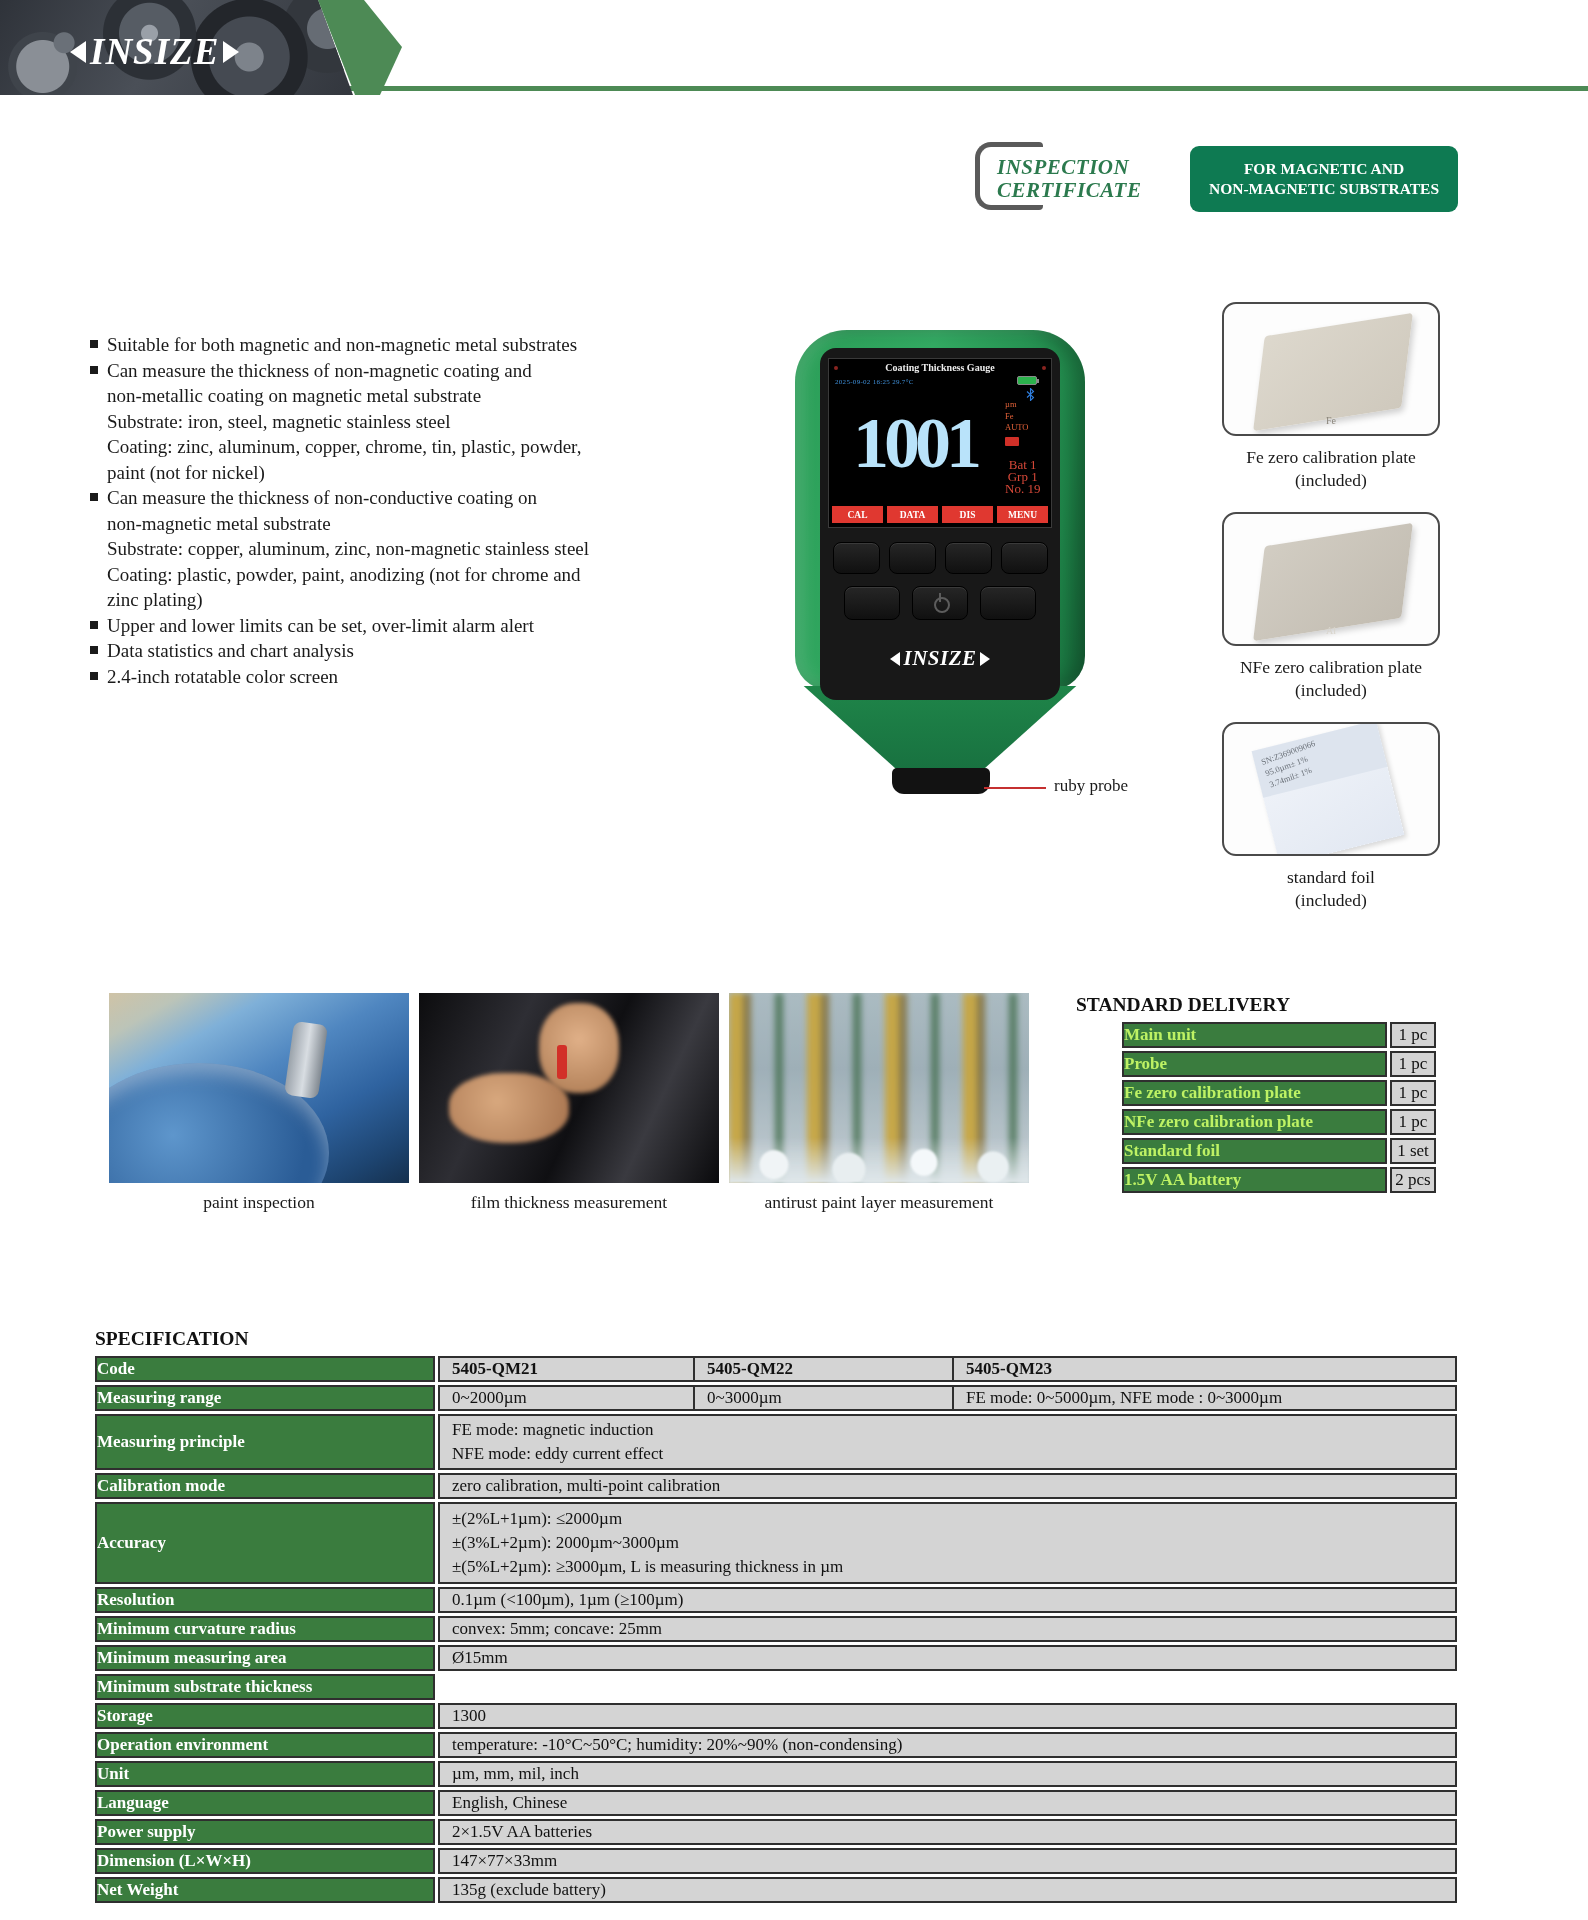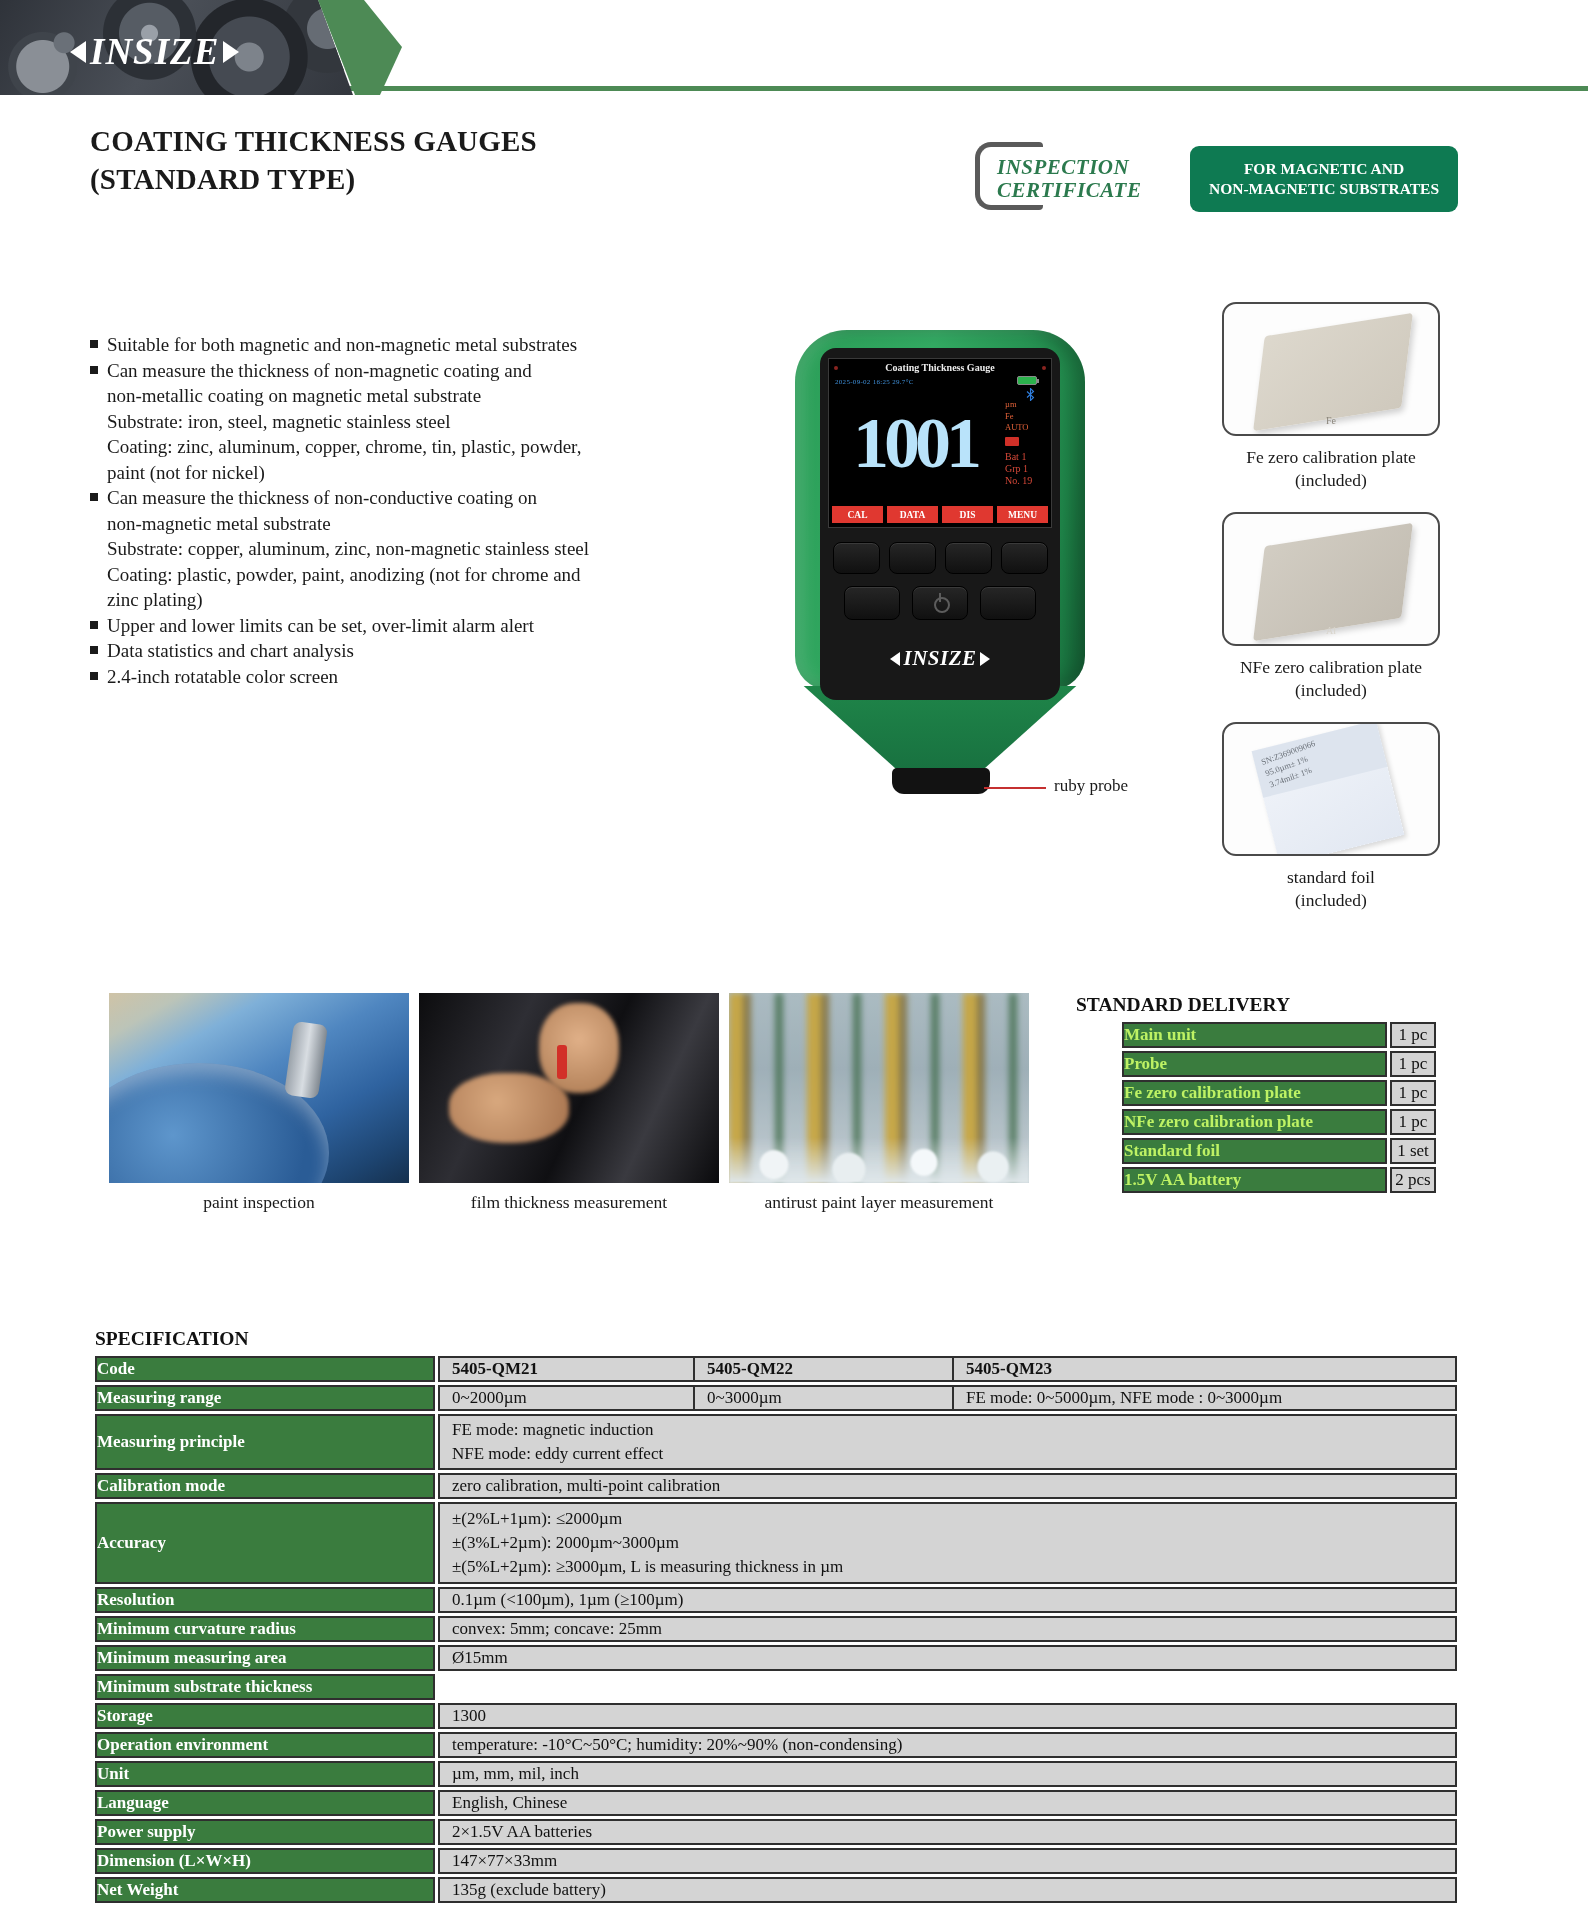--- a/index.html
+++ b/index.html
@@ -51,21 +51,21 @@
   .scr-title { position:absolute; left:0; top:3px; width:100%; text-align:center; color:#ececec; font-size:10px; font-weight:bold; }
   .scr-dot { position:absolute; width:4px; height:4px; border-radius:50%; background:#8a2420; top:7px; }
   .scr-dot.l { left:5px; } .scr-dot.r { right:5px; }
   .scr-status { position:absolute; left:6px; top:19px; font-size:7px; color:#3f8fd8; letter-spacing:0.3px; }
   .scr-batt { position:absolute; right:14px; top:17px; width:20px; height:9px; border:1px solid #8a8a8a; border-radius:2px; background:#2bb24c; }
   .scr-batt::after { content:""; position:absolute; right:-3px; top:2px; width:2px; height:4px; background:#8a8a8a; }
   .scr-bt { position:absolute; right:16px; top:29px; width:9px; height:13px; }
   .scr-read { position:absolute; left:0; top:32px; width:172px; text-align:center; font-size:72px; line-height:104px; font-weight:bold; color:#b9e3fa; letter-spacing:-5px; }
   .scr-side { position:absolute; left:176px; top:40px; font-size:8.5px; line-height:11.5px; color:#e06038; white-space:pre-line; }
   .scr-flag { position:absolute; left:176px; top:78px; width:14px; height:9px; background:#d03028; border-radius:1px; }
-  .scr-info { position:absolute; left:176px; top:92px; font-size:10px; line-height:12px; color:#d64838; white-space:pre-line; }
+  .scr-info { position:absolute; left:176px; top:100px; font-size:13px; line-height:12px; color:#d64838; white-space:pre-line;text-align:center; }
   .scr-btns { position:absolute; left:3px; right:3px; bottom:4px; display:flex; gap:4px; }
   .scr-btn { flex:1; height:17px; background:#e03830; color:#fff; font-size:9.5px; font-weight:bold; display:flex; align-items:center; justify-content:center; }
   .keyrow1 { position:absolute; left:8px; top:194px; width:224px; display:flex; gap:9px; justify-content:center; }
   .keyrow2 { position:absolute; left:8px; top:238px; width:224px; display:flex; gap:12px; justify-content:center; }
   .key { width:47px; height:32px; background:linear-gradient(180deg,#262626,#101010); border:1px solid #000; border-radius:8px; box-shadow:inset 0 1px 0 #3a3a3a; }
   .key.wide { width:56px; height:34px; }
   .pwr { position:relative; }
   .pwr::before { content:""; position:absolute; left:50%; top:50%; width:12px; height:12px; margin:-6px 0 0 -6px; border:2px solid #5c5c5c; border-radius:50%; }
   .pwr::after { content:""; position:absolute; left:50%; top:6px; width:2px; height:9px; margin-left:-1px; background:#5c5c5c; }
   .panel-logo { position:absolute; left:0; top:298px; width:240px; display:flex; align-items:center; justify-content:center; gap:3px; }
@@ -131,22 +131,20 @@
 
   <div class="hdr-line"></div>
   <div class="hdr-photo"></div>
   <div class="hdr-chevron"></div>
   <div class="brand">
     <span class="tri tri-l"></span>
     <span class="word">INSIZE</span>
     <span class="tri tri-r"></span>
   </div>
 
-  <div class="page-title">COATING THICKNESS GAUGES
-(STANDARD TYPE)</div>
   <div class="cert">
     <div class="cert-bracket"></div>
     <div class="cert-text">INSPECTION
 CERTIFICATE</div>
   </div>
   <div class="badge">FOR MAGNETIC AND
 NON-MAGNETIC SUBSTRATES</div>
 
   <div class="features">
     <div class="feat">

